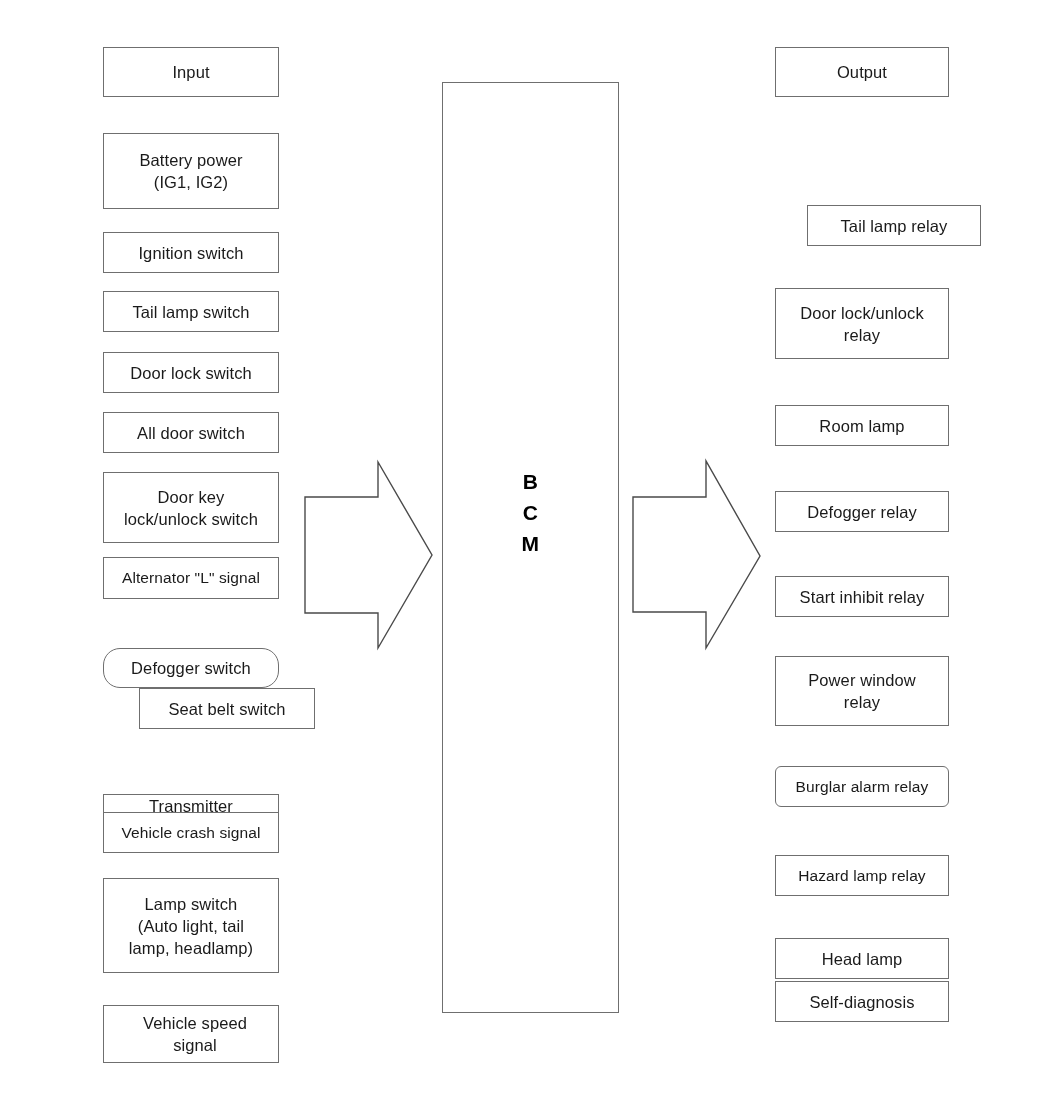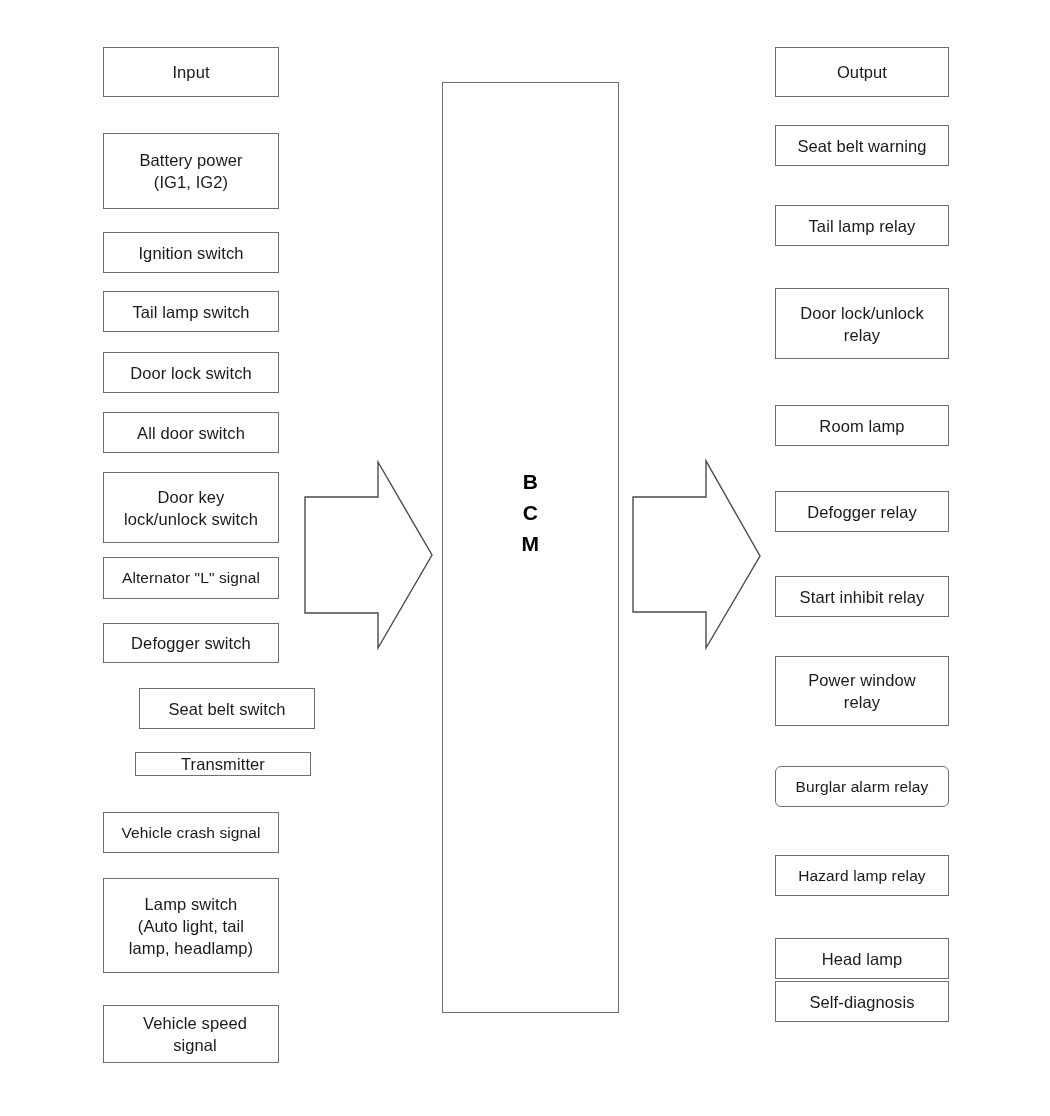--- a/index.html
+++ b/index.html
@@ -93,33 +93,32 @@
   <div class="node-box col-left" style="top:47px;  height:50px;">Input</div>
   <div class="node-box col-left" style="top:133px; height:76px;">Battery power
 (IG1, IG2)</div>
   <div class="node-box col-left" style="top:232px; height:41px;">Ignition switch</div>
   <div class="node-box col-left" style="top:291px; height:41px;">Tail lamp switch</div>
   <div class="node-box col-left" style="top:352px; height:41px;">Door lock switch</div>
   <div class="node-box col-left" style="top:412px; height:41px;">All door switch</div>
   <div class="node-box col-left" style="top:472px; height:71px;">Door key
 lock/unlock switch</div>
   <div class="node-box col-left" style="top:557px; height:42px; font-size:15.5px;">Alternator "L" signal</div>
-  <div class="node-box col-left" style="top:623px; height:40px;">Defogger switch</div>
+  <div class="node-box col-left" style="top:648px; height:40px;border-radius:17px;">Defogger switch</div>
   <div class="node-box col-left" style="top:688px; height:41px;margin-left:36px;">Seat belt switch</div>
-  <div class="node-box col-left" style="top:752px; height:24px;margin-left:32px;">Transmitter</div>
+  <div class="node-box col-left" style="top:794px; height:24px;">Transmitter</div>
   <div class="node-box col-left" style="top:812px; height:41px; font-size:15.5px;">Vehicle crash signal</div>
   <div class="node-box col-left" style="top:878px; height:95px;">Lamp switch
 (Auto light, tail
 lamp, headlamp)</div>
   <div class="node-box col-left" style="top:1005px; height:58px;padding-left:12px;">Vehicle speed
 signal</div>
 
   <div class="node-box col-right" style="top:47px;   height:50px;">Output</div>
-  <div class="node-box col-right" style="top:125px;  height:41px;">Seat belt warning</div>
-  <div class="node-box col-right" style="top:205px;  height:41px;">Tail lamp relay</div>
+  <div class="node-box col-right" style="top:205px;  height:41px;margin-left:32px;">Tail lamp relay</div>
   <div class="node-box col-right" style="top:288px;  height:71px;">Door lock/unlock
 relay</div>
   <div class="node-box col-right" style="top:405px;  height:41px;">Room lamp</div>
   <div class="node-box col-right" style="top:491px;  height:41px;">Defogger relay</div>
   <div class="node-box col-right" style="top:576px;  height:41px;">Start inhibit relay</div>
   <div class="node-box col-right" style="top:656px;  height:70px;">Power window
 relay</div>
   <div class="node-box col-right" style="top:766px;  height:41px; font-size:15.5px;border-radius:6px;">Burglar alarm relay</div>
   <div class="node-box col-right" style="top:855px;  height:41px; font-size:15.5px;">Hazard lamp relay</div>
   <div class="node-box col-right" style="top:938px;  height:41px;">Head lamp</div>

